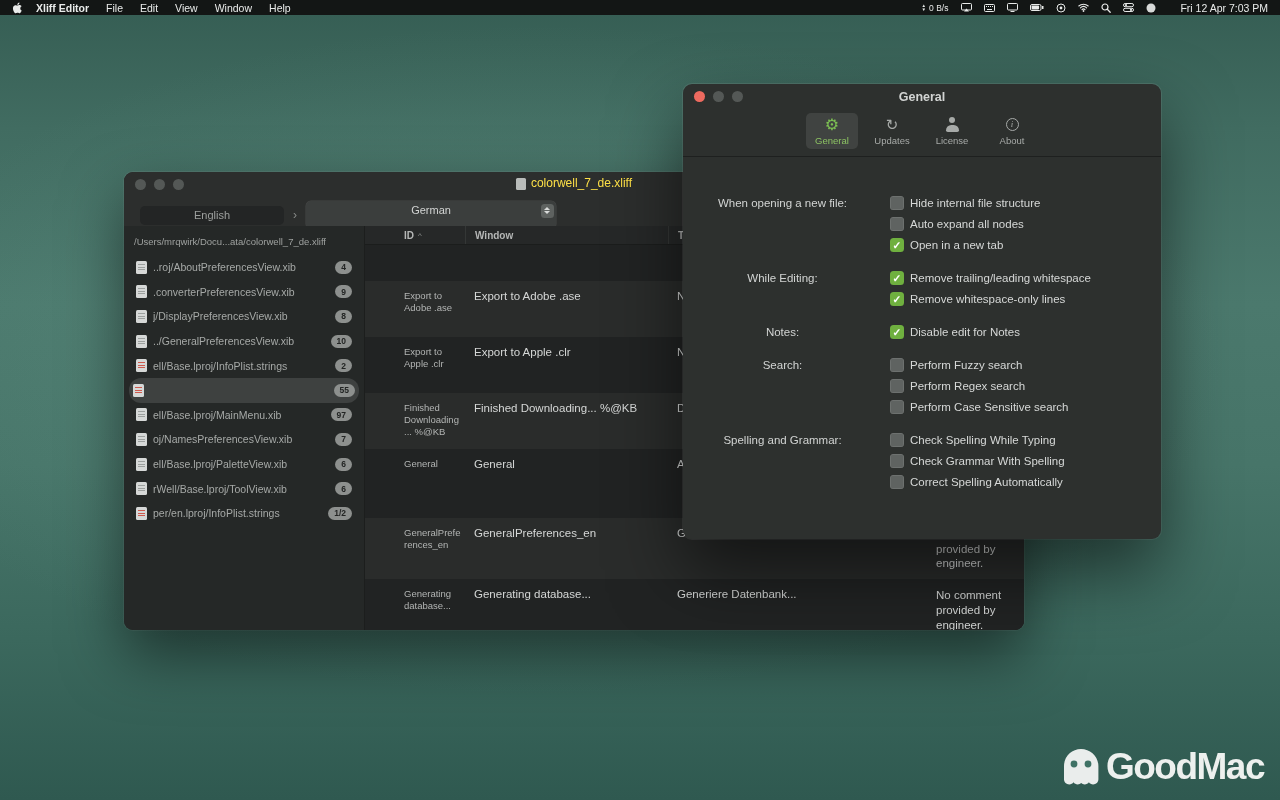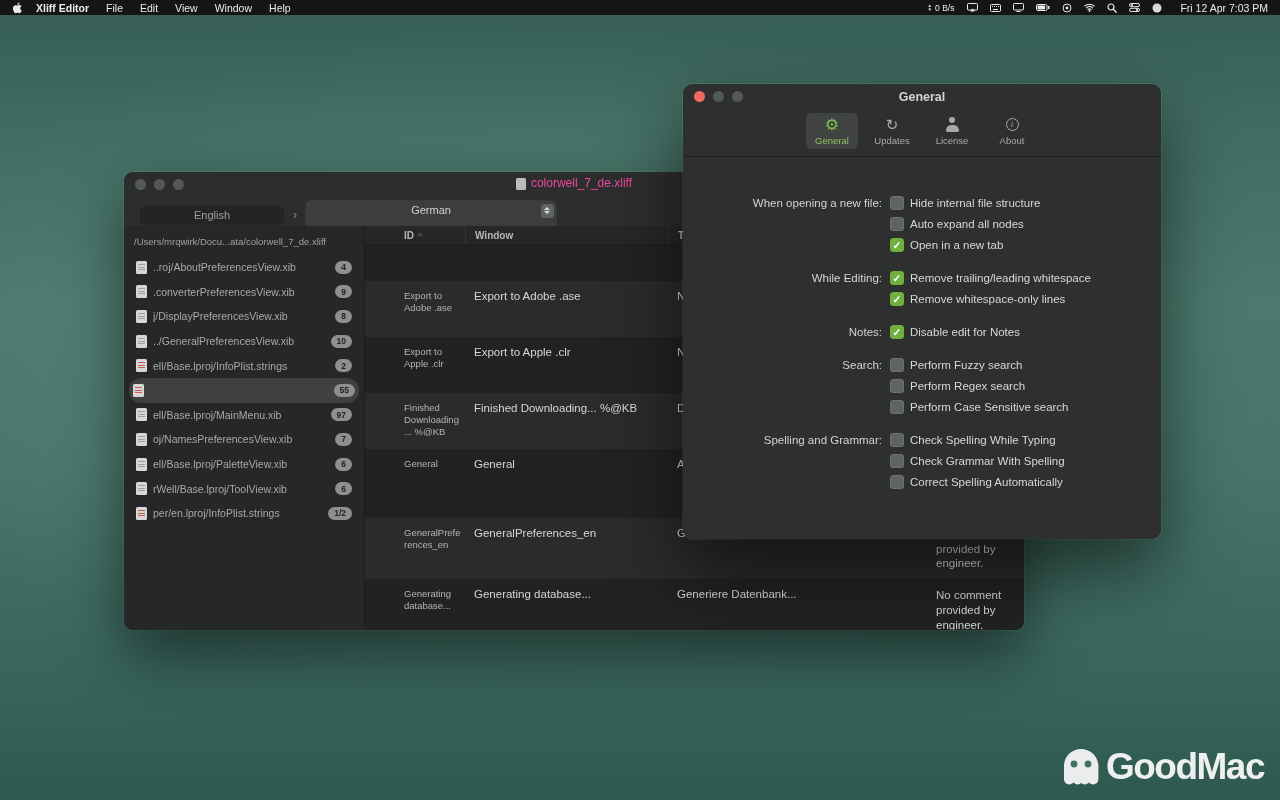--- a/index.html
+++ b/index.html
@@ -15,30 +15,30 @@
     display:flex;align-items:center;padding:0 12px;font-size:10.5px;z-index:20}
   .apple{display:flex;align-items:center;margin-right:14px}
   .mb-app{font-weight:700;margin-right:17px}
   .mb-list{display:flex;gap:17px}
   .mb-item{cursor:default}
   .mb-right{margin-left:auto;display:flex;align-items:center;gap:13px}
   .rate{display:flex;align-items:center;gap:3px;font-size:8.5px}
   .arrs{display:flex;flex-direction:column;line-height:4px;font-size:4.5px;font-style:normal}
   .si-wrap{display:flex;align-items:center;gap:12px}
   .si{display:inline-flex;align-items:center}
-  .clock{font-size:10.5px;margin-left:5px}
+  .clock{font-size:10.5px;margin-left:11px}
   
   .window{position:absolute;border-radius:9px;overflow:hidden}
   #editor{left:124px;top:172px;width:900px;height:458px;background:#2a2c2b;
     box-shadow:0 25px 60px rgba(0,0,0,.5),0 0 0 1px rgba(255,255,255,.07);z-index:2}
   .ed-chrome{height:54px;background:#2c2e2d;border-bottom:1px solid #1c1e1d;position:relative}
   .lights{position:absolute;left:11px;top:7px;display:flex;gap:8px}
   .light{width:11px;height:11px;border-radius:50%;background:#545856}
   .ed-title{position:absolute;top:4px;left:0;right:0;display:flex;justify-content:center;align-items:flex-end;gap:5px;
-    font-size:12px;color:#ec4899}
+    font-size:12px;color:#fde047}
   .ti-doc{width:10px;height:12px;background:#b9bcba;border-radius:1.5px;display:inline-block}
   .lang-row{position:absolute;top:29px;left:16px;display:flex;align-items:center;gap:9px}
   .lang-src{width:144px;height:19px;line-height:19px;text-align:center;background:#232525;border-radius:5px;
     color:#9da09e;font-size:11px}
   .lang-chev{color:#868987;font-size:12px;line-height:19px}
   .lang-tgt{width:250px;height:28px;line-height:19px;text-align:center;background:#3b3e3d;border-radius:5px;
     color:#d2d4d3;font-size:11px;position:relative;box-shadow:0 0 0 .5px rgba(255,255,255,.12)}
   .stepper{position:absolute;right:2.5px;top:2.5px;width:13px;height:14px;background:#5e6260;border-radius:3.5px;
     display:flex;flex-direction:column;align-items:center;justify-content:center;gap:1.5px}
   .stepper i{display:block;width:0;height:0;border-left:3px solid transparent;border-right:3px solid transparent}
@@ -90,21 +90,21 @@
   .icon-gear{font-size:16px;line-height:17px;color:#a7aaa8}
   .pf-tab.selected .icon-gear{color:#7cbf53}
   .icon-updates{font-size:15px;line-height:17px;color:#a7aaa8}
   .icon-person{width:13px;height:15px;position:relative;display:block}
   .icon-person::before{content:"";position:absolute;left:3.5px;top:0;width:6px;height:6px;border-radius:50%;background:#a7aaa8}
   .icon-person::after{content:"";position:absolute;left:0;top:7.5px;width:13px;height:7px;border-radius:6px 6px 2px 2px;background:#a7aaa8}
   .icon-about{width:13px;height:13px;border:1.4px solid #a7aaa8;border-radius:50%;font-size:9px;line-height:11px;
     text-align:center;box-sizing:border-box;display:block;color:#a7aaa8;font-family:"Liberation Serif",serif;font-style:italic}
   .pf-content{padding-top:38px}
   .pf-section{display:flex;align-items:flex-start;margin-bottom:17px}
-  .pf-label{width:199px;flex:none;text-align:right;padding-right:8px;font-size:11.5px;color:#d2d4d3;line-height:16px}
+  .pf-label{width:199px;flex:none;text-align:center;padding-right:8px;font-size:11.5px;color:#d2d4d3;line-height:16px}
   .pf-opts{display:flex;flex-direction:column;gap:5px}
   .opt{display:flex;align-items:center;gap:6px;height:16px}
   .cb{width:14px;height:14px;border-radius:3.5px;background:#5f6361;box-shadow:inset 0 0 0 .5px rgba(255,255,255,.18);
     position:relative;flex:none}
   .cb.checked{background:#6fb03f;box-shadow:none}
   .cb.checked::after{content:"✓";position:absolute;left:0;top:0;width:14px;height:14px;color:#fff;
     font-size:10.5px;line-height:14px;text-align:center;font-weight:700}
   .opt-label{font-size:11.5px;color:#d6d8d7}
   
   .watermark{position:absolute;right:16px;bottom:12px;display:flex;align-items:center;gap:3px;color:#edf0ee;z-index:1}

